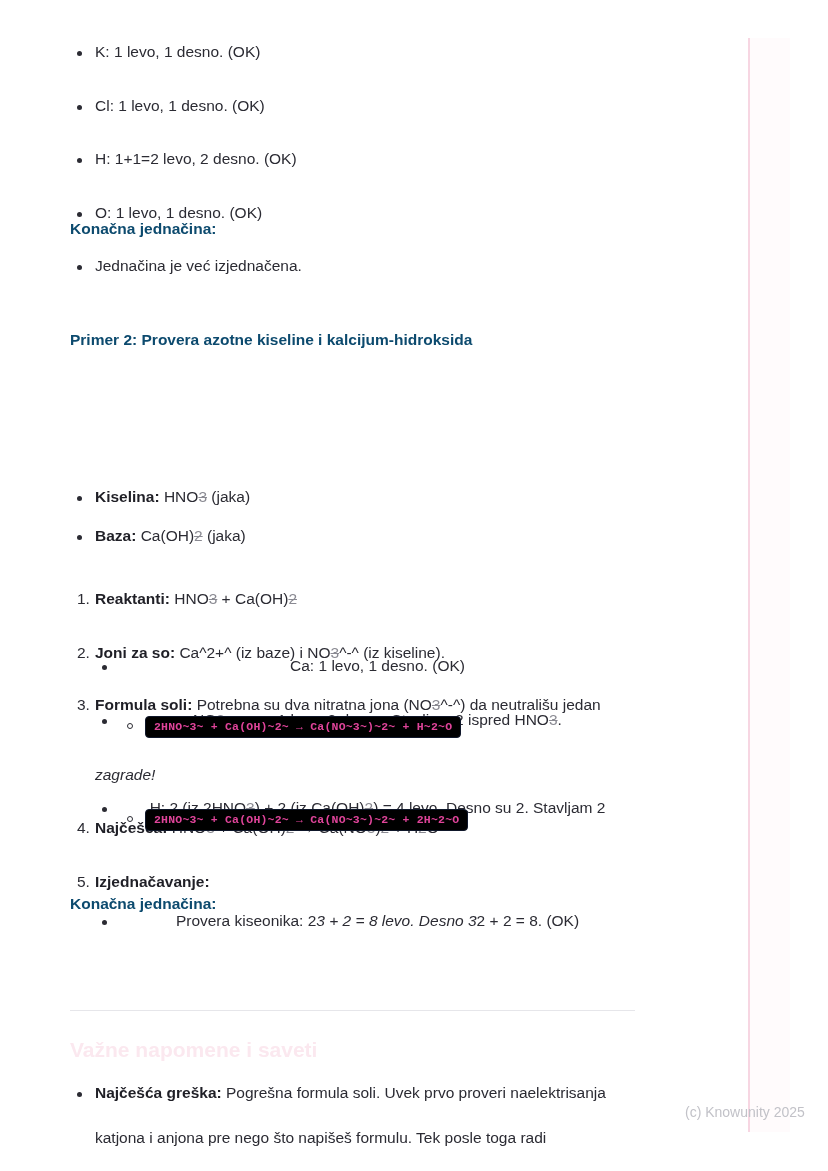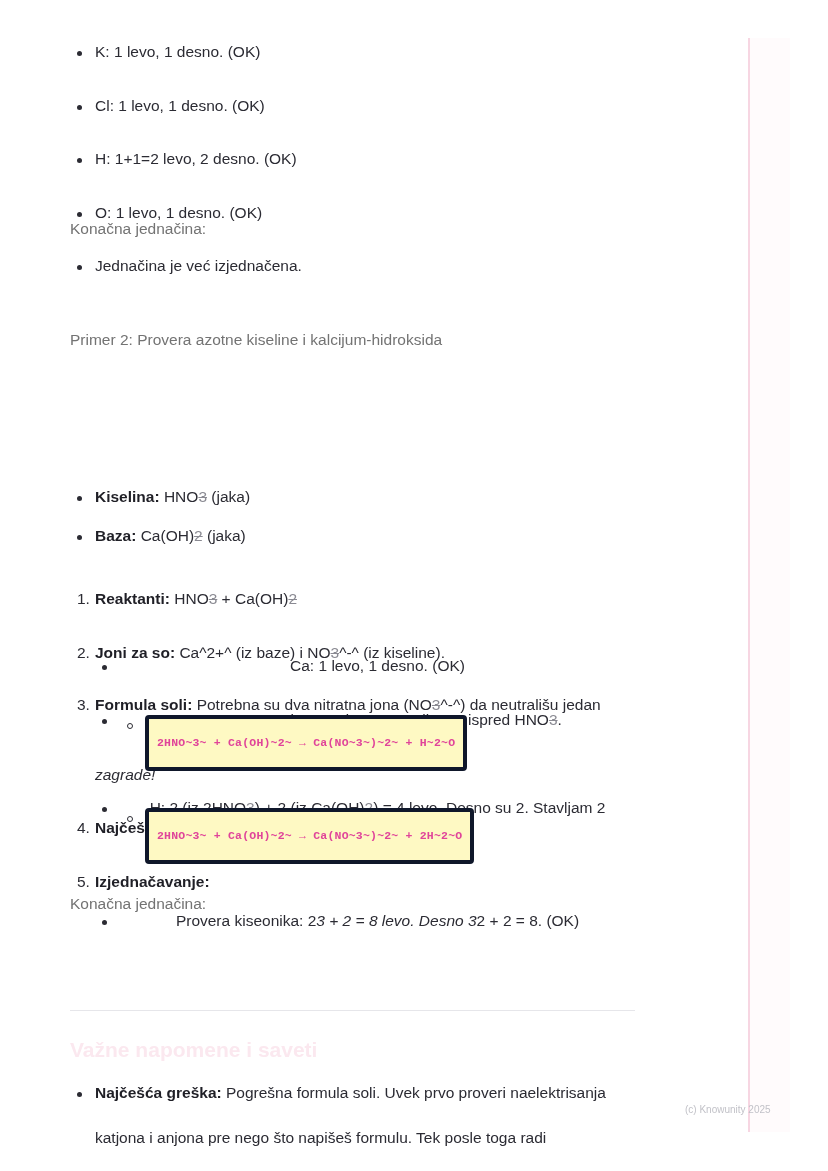--- a/index.html
+++ b/index.html
@@ -18,38 +18,38 @@
   }
   .ol > li { position: relative; padding-left: 25px; list-style: none; }
   .ol > li .num { position: absolute; left: 7px; top: 0; }
   .circle-list > li { position: relative; padding-left: 25px; list-style: none; }
   .circle-list > li::before {
     content: ""; position: absolute; left: 7px; top: 8px;
     width: 4px; height: 4px; border-radius: 50%; border: 1.3px solid #2b2b33; background: #fff;
   }
   b { font-weight: bold; color: #1f1f26; }
   del { text-decoration: line-through; color: #8a8a92; }
-  .heading { font-weight: normal; color: #737373; }
+  .heading { font-weight: bold; color: #0c4a6e; }
   .math {
     font-family: "Liberation Serif", "DejaVu Serif", serif; font-style: italic;
     font-size: 17px; color: #222; text-align: center;
   }
   .math sub { font-size: 11px; font-style: normal; }
   .math .up { font-style: normal; }
   .code {
     display: inline-block; font-family: "Liberation Mono", "DejaVu Sans Mono", monospace;
-    font-size: 11.5px; font-weight: bold; color: #e0449a; background: #fef9c3;
-    border: 4px solid #0f172a; border-radius: 4px; padding: 14px 8px; letter-spacing: 0.2px;
+    font-size: 11.5px; font-weight: bold; color: #e0449a; background: #000000;
+    border: 1px solid #0f172a; border-radius: 4px; padding: 0 8px; letter-spacing: 0.2px;
   }
   .line { position: absolute; left: 0; white-space: nowrap; }
   .divider { position: absolute; left: 70px; top: 1010px; width: 565px; height: 1px; background: #e6e6ea; }
   .section-title { position: absolute; left: 70px; top: 1038px; font-size: 21px; font-weight: bold; color: #fbe8ef; }
   .side-panel { position: absolute; left: 748px; top: 38px; width: 42px; height: 1094px; background: #fffbfc; }
   .side-line { position: absolute; left: 748px; top: 38px; width: 2px; height: 1094px; background: #f7d6e2; }
-  .watermark { position: absolute; left: 685px; top: 1104px; font-size: 10px; color: #c2c2c8; }
+  .watermark { position: absolute; left: 685px; top: 1104px; font-size: 14px; color: #c2c2c8; }
 </style>
 </head>
 <body>
 
 <div class="side-panel" data-name="side-panel"></div>
 <div class="side-line" data-name="side-rule"></div>
 
 <div class="content" data-name="document-content">
 
   <ul class="bl" data-name="example1-check-list">

